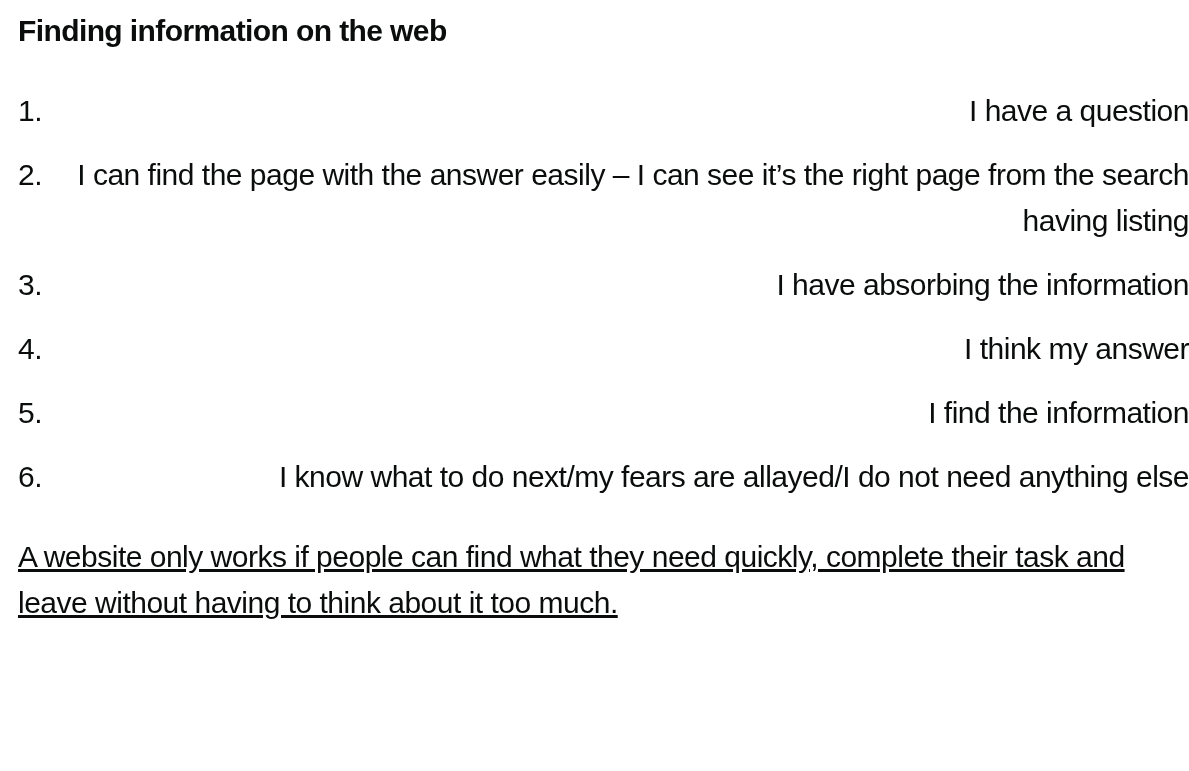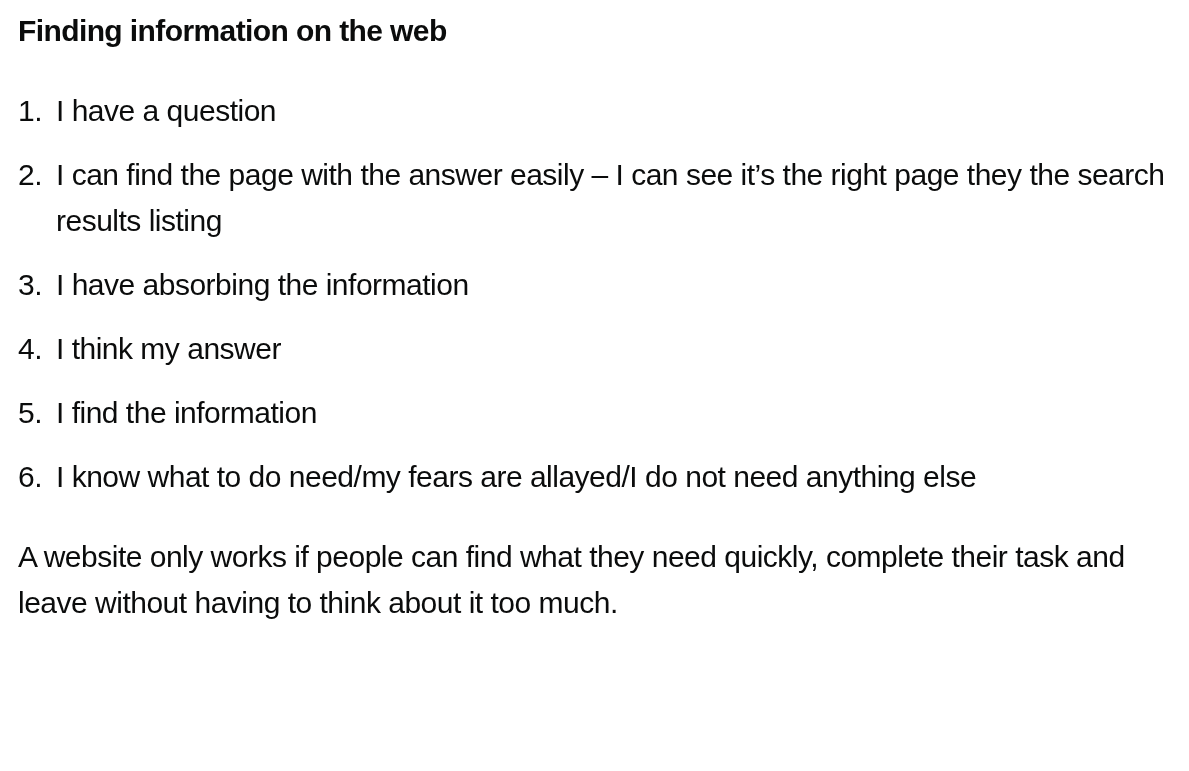--- a/index.html
+++ b/index.html
@@ -45,53 +45,55 @@
       line-height: 46px;
       letter-spacing: -0.5px;
       margin-bottom: 18px;
     }
     ol.steps li .num {
       flex: 0 0 38px;
       width: 38px;
     }
     ol.steps li .text {
       flex: 1 1 auto;
+      text-align: right;
     }
     p.outro {
       margin-top: 34px;
+      text-decoration: underline;
     }
   </style>
 </head>
 <body>
 
 <div class="content">
   <h2 class="heading">Finding information on the web</h2>
 
 
   <ol class="steps">
     <li>
       <span class="num">1.</span>
       <span class="text">I have a question</span>
     </li>
     <li>
       <span class="num">2.</span>
-      <span class="text">I can find the page with the answer easily – I can see it’s the right page they the search results listing</span>
+      <span class="text">I can find the page with the answer easily – I can see it’s the right page from the search having listing</span>
     </li>
     <li>
       <span class="num">3.</span>
       <span class="text">I have absorbing the information</span>
     </li>
     <li>
       <span class="num">4.</span>
       <span class="text">I think my answer</span>
     </li>
     <li>
       <span class="num">5.</span>
       <span class="text">I find the information</span>
     </li>
     <li>
       <span class="num">6.</span>
-      <span class="text">I know what to do need/my fears are allayed/I do not need anything else</span>
+      <span class="text">I know what to do next/my fears are allayed/I do not need anything else</span>
     </li>
   </ol>
 
   <p class="body-text outro">A website only works if people can find what they need quickly, complete their task and leave without having to think about it too much.</p>
 </div>
 
 </body></html>

